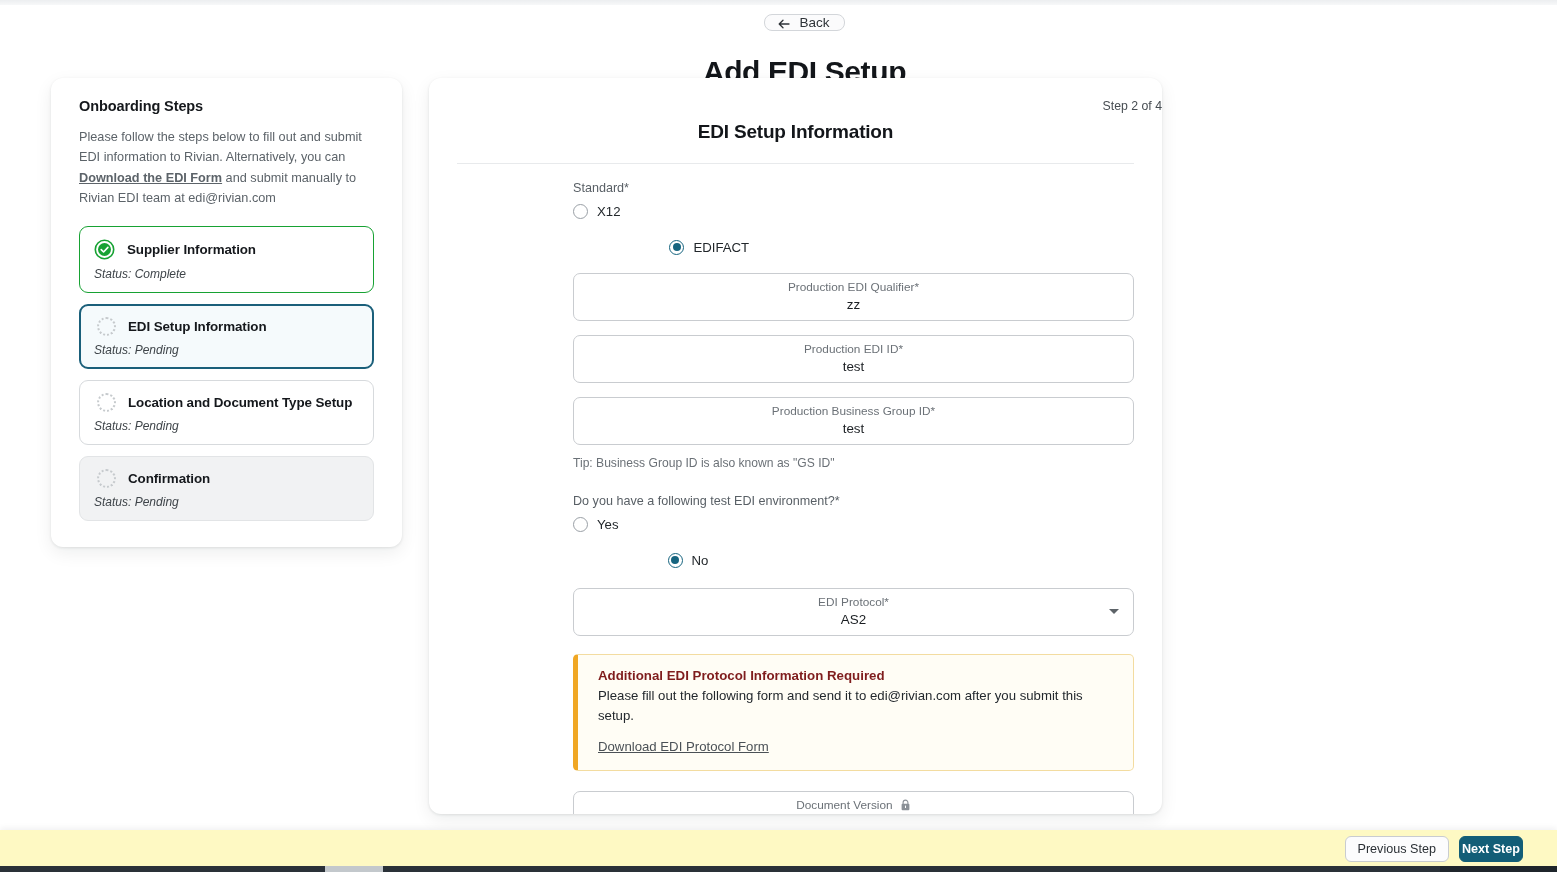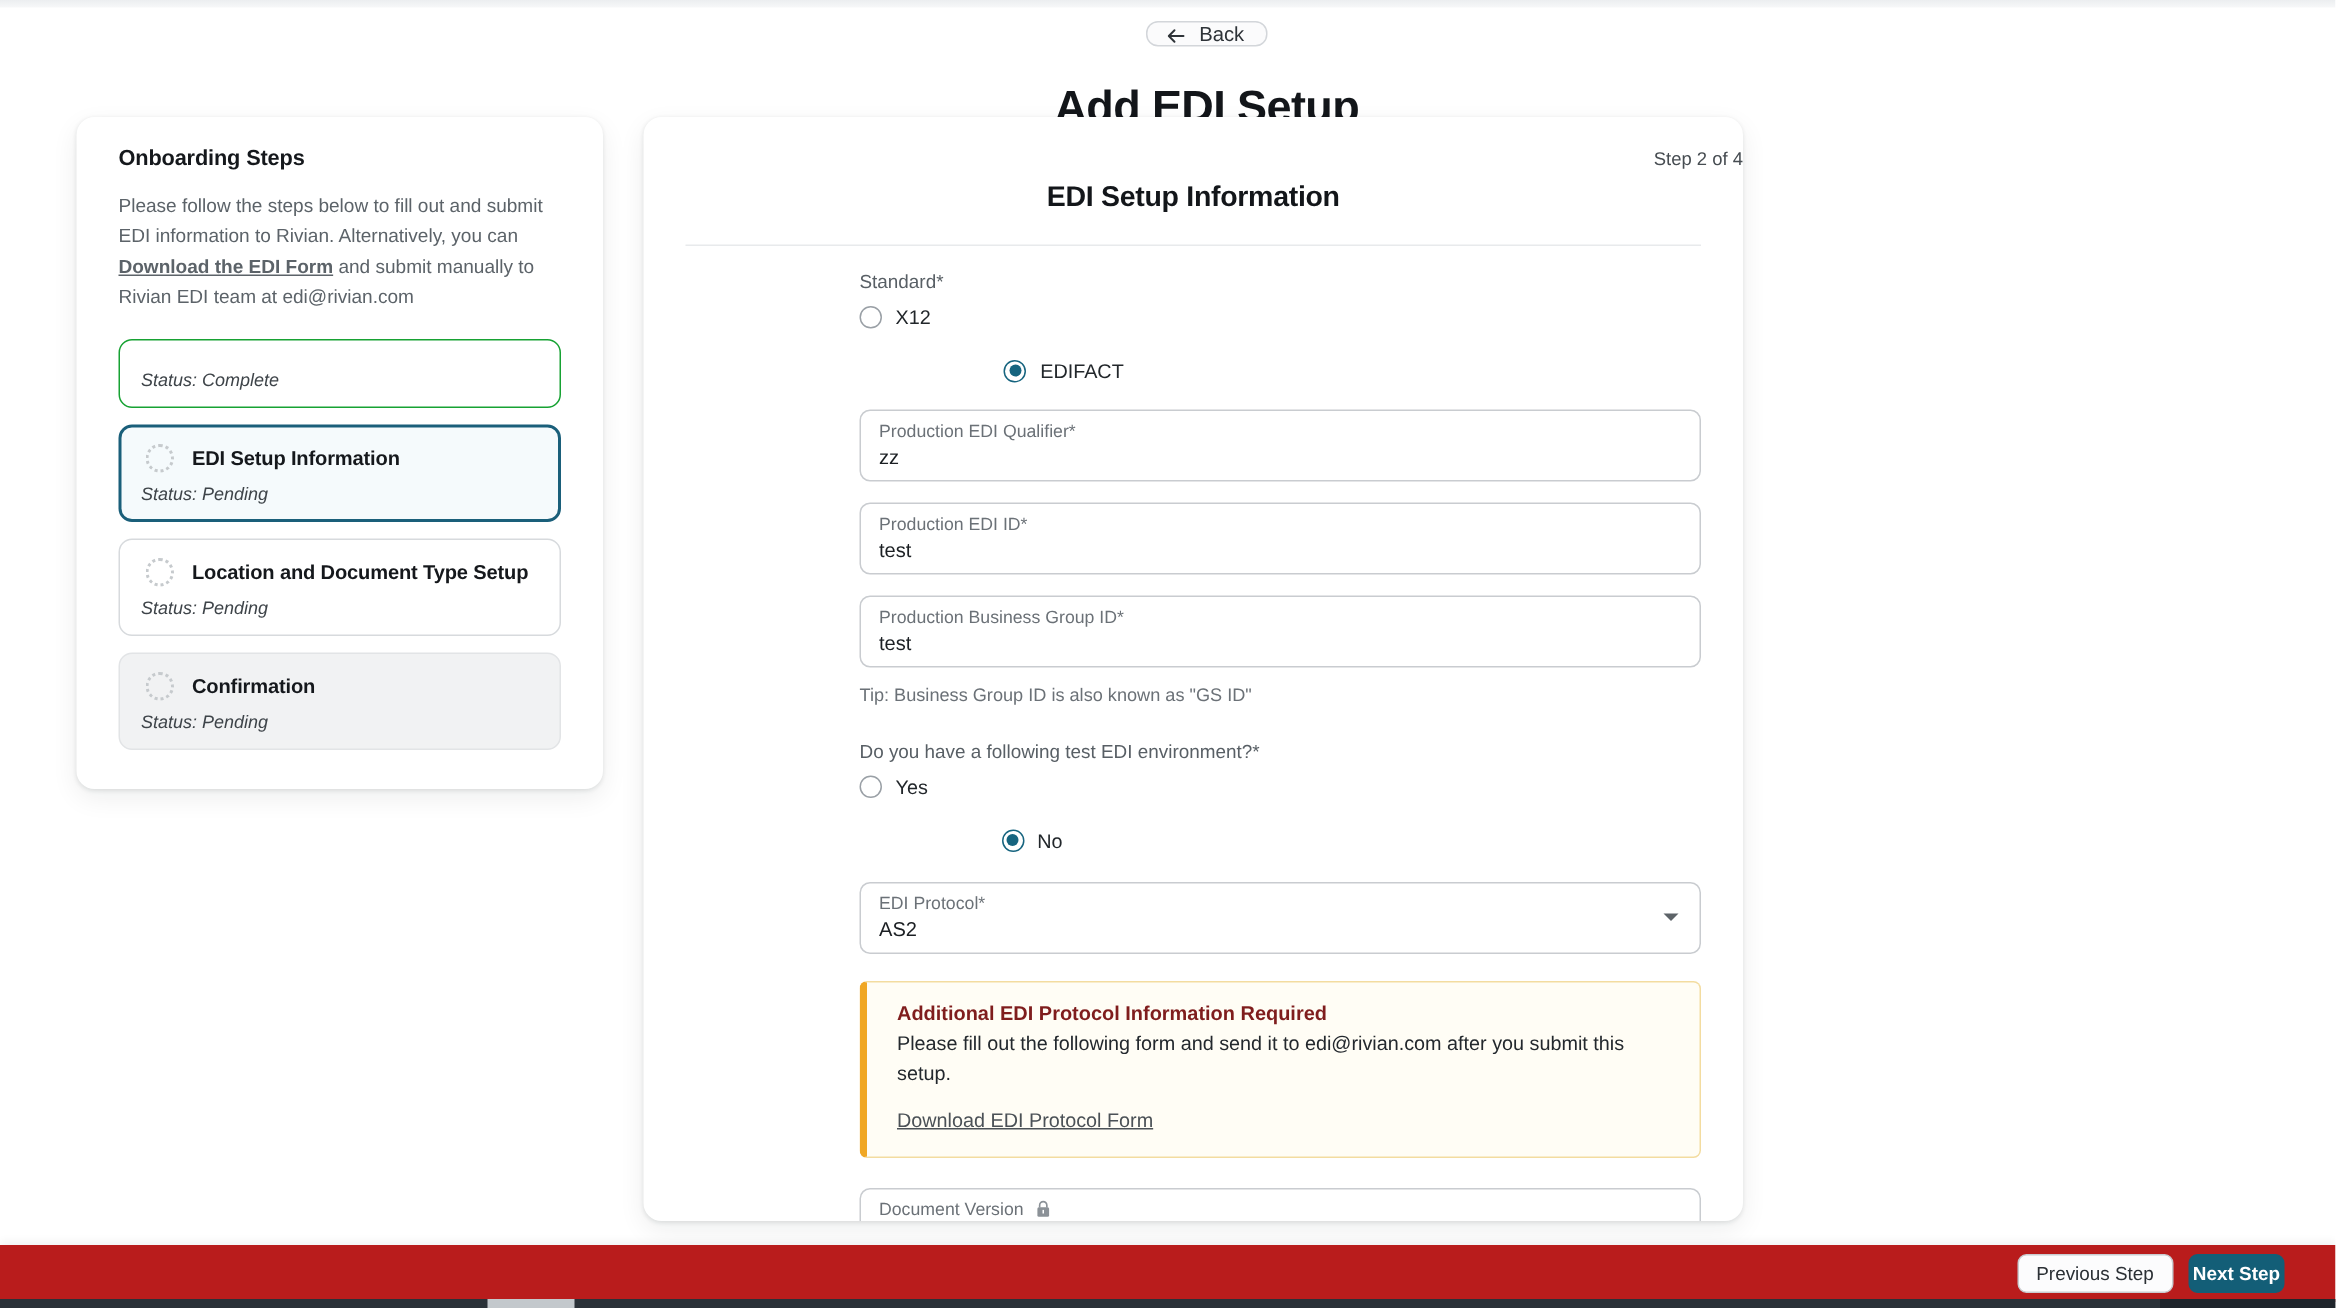--- a/index.html
+++ b/index.html
@@ -172,20 +172,21 @@
 
   
   .input-wrap {
     position: relative;
     border: 1px solid #c9ccd0;
     border-radius: 7px;
     height: 48px;
     margin-top: 14px;
     padding: 6px 12px 0 12px;
     background: #ffffff;
+    text-align: center;
   }
   .input-wrap.first { margin-top: 18px; }
   .input-wrap .inp-label {
     font-size: 11.8px; color: #6b7177; line-height: 1.25;
   }
   .input-wrap .inp-value {
     font-size: 13.4px; color: #1b1f23; margin-top: 2px;
   }
   .lock-glyph {
     display: inline-block; vertical-align: -2px; margin-left: 4px;
@@ -224,21 +225,21 @@
     margin-top: 13px;
     font-size: 13.2px; color: #4b5156;
     text-decoration: underline;
     cursor: pointer;
   }
 
   
   .footer {
     position: absolute; left: 0; top: 830px;
     width: 1557px; height: 38px;
-    background: #b91c1c;
+    background: #fef9c3;
     box-shadow: 0 -2px 6px rgba(20,25,30,0.06);
     display: flex; align-items: center; justify-content: flex-end;
     padding-right: 34px; gap: 10px;
   }
   .btn-secondary {
     height: 26px; padding: 0 12px;
     background: #fcfcfd; border: 1px solid #c9ccd0;
     border-radius: 6px;
     font-size: 12.6px; color: #2b3035;
     cursor: pointer; white-space: nowrap;
@@ -287,20 +288,30 @@
     <div class="page-title">Add EDI Setup</div>
   </div>
 
   <div class="content">
 
     <div class="sidebar">
       <h2>Onboarding Steps</h2>
       <p class="sidebar-desc"><span>Please follow the steps below to fill out and submit EDI information to Rivian. Alternatively, you can </span><a href="#">Download the EDI Form</a><span> and submit manually to Rivian EDI team at edi@rivian.com</span></p>
 
       <div class="step complete">
+        <div class="step-row">
+          <span class="check-icon">
+            <svg width="21" height="21" viewBox="0 0 21 21">
+              <circle cx="10.5" cy="10.5" r="9.2" fill="none" stroke="#17a233" stroke-width="1.6"></circle>
+              <circle cx="10.5" cy="10.5" r="6.5" fill="#17a233"></circle>
+              <path d="M7.2 10.6l2.4 2.4 4.3-4.6" fill="none" stroke="#ffffff" stroke-width="1.6" stroke-linecap="round" stroke-linejoin="round"></path>
+            </svg>
+          </span>
+          <span class="step-label">Supplier Information</span>
+        </div>
         <div class="step-status">Status: Complete</div>
       </div>
 
       <div class="step active">
         <div class="step-row">
           <span class="ring-pending"></span>
           <span class="step-label">EDI Setup Information</span>
         </div>
         <div class="step-status">Status: Pending</div>
       </div>

